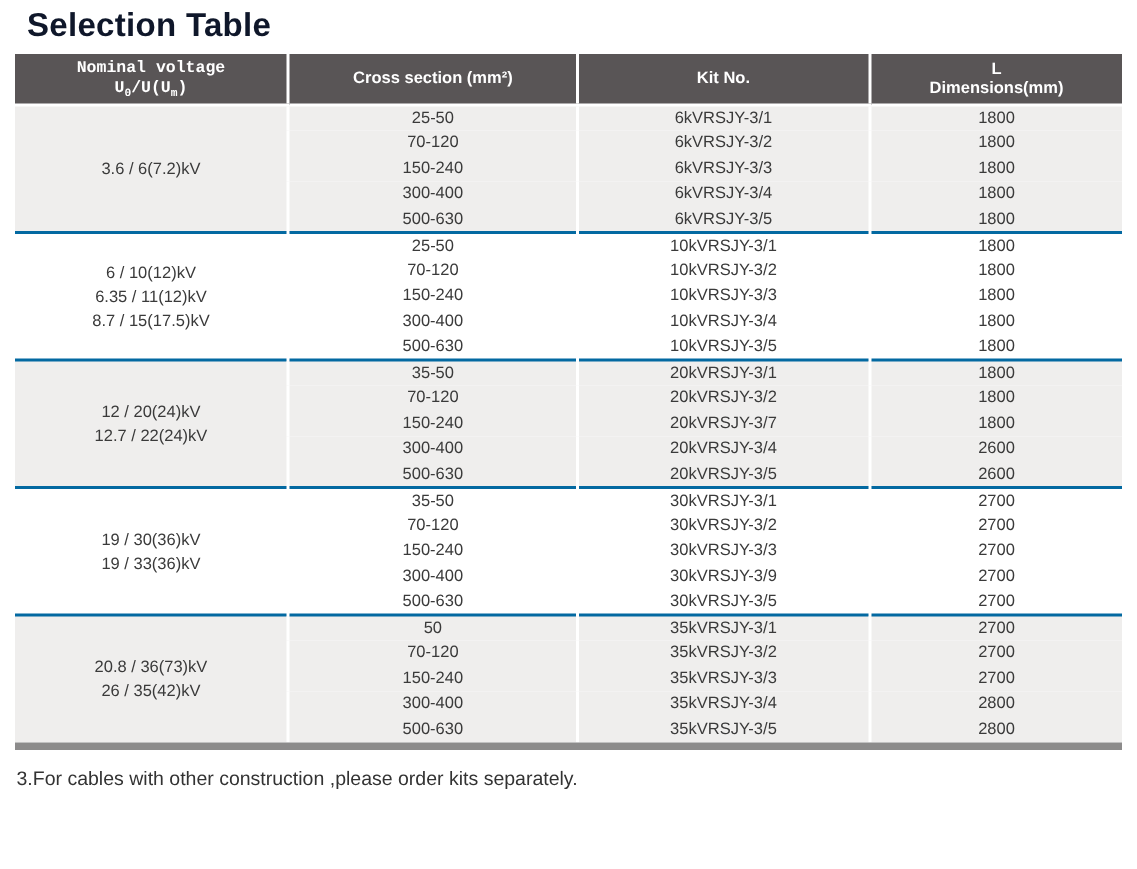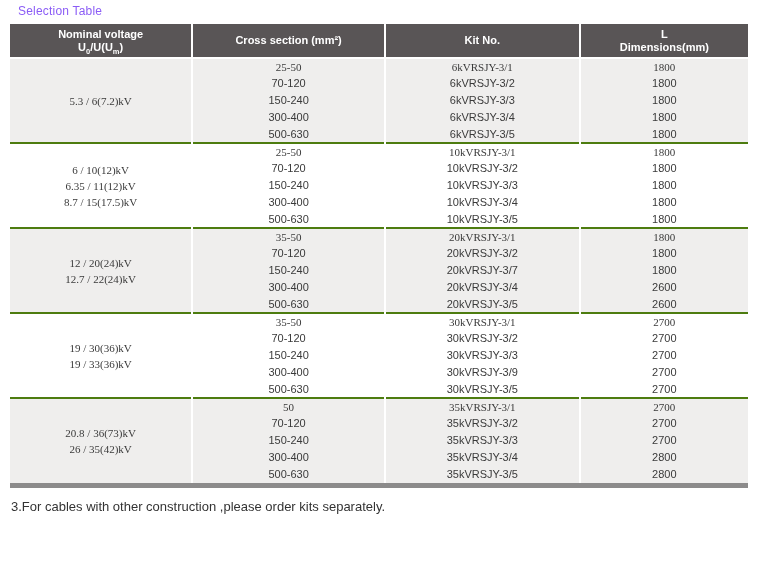--- a/index.html
+++ b/index.html
@@ -5,23 +5,23 @@
   * { box-sizing: border-box; margin: 0; padding: 0; }
   html, body {
     width: 758px; height: 579px;
     background: #ffffff;
     font-family: "Liberation Sans", sans-serif;
     color: #3a3a3a;
     overflow: hidden;
   }
   .page { padding: 3px 10px 0 10px; width: 758px; }
   .page-title {
-    font-size: 12px;
-    font-weight: 400;
-    color: #8b5cf6;
+    font-size: 22px;
+    font-weight: 700;
+    color: #0f172a;
     letter-spacing: 0.2px;
     margin: 1px 0 6px 8px;
   }
   table.selection-table {
     width: 738px;
     border-collapse: collapse;
     table-layout: fixed;
   }
   col.c1 { width: 24.7%; }
   col.c2 { width: 26.1%; }
@@ -33,34 +33,34 @@
     font-size: 11px;
     font-weight: 700;
     height: 34px;
     text-align: center;
     vertical-align: middle;
     line-height: 13px;
     border-left: 2px solid #ffffff;
     border-bottom: 2px solid #ffffff;
     padding: 0;
   }
-  thead th:first-child { border-left: none; }
+  thead th:first-child { border-left: none; font-family: Liberation Mono, monospace; }
   tbody td {
     font-size: 11px;
     text-align: center;
     vertical-align: middle;
     padding: 0;
     height: 17px;
     line-height: 13px;
     border-left: 2px solid #ffffff;
     color: #3a3a3a;
   }
   tbody tr.shade td { background: #efeeed; }
   tbody tr.plain td { background: #ffffff; }
-  tbody tr.group-start td { border-top: 2px solid #4d7c0f; font-family: Liberation Serif, serif; }
+  tbody tr.group-start td { border-top: 2px solid #0369a1; }
   td.voltage-cell { border-left: none !important; }
   td.voltage-cell .voltage-line { line-height: 16px; }
   .sub {
     font-size: 7.5px;
     vertical-align: sub;
     line-height: 0;
   }
   .bottom-bar {
     width: 738px;
     height: 5px;
@@ -97,21 +97,21 @@
         <th>Kit No.</th>
         <th>
           <div>L</div>
           <div>Dimensions(mm)</div>
         </th>
       </tr>
     </thead>
     <tbody>
         <tr class="shade group-start">
           <td class="voltage-cell" rowspan="5">
-            <div class="voltage-line">5.3 / 6(7.2)kV</div>
+            <div class="voltage-line">3.6 / 6(7.2)kV</div>
           </td>
           <td>25-50</td>
           <td>6kVRSJY-3/1</td>
           <td>1800</td>
         </tr>
         <tr class="shade">
           <td>70-120</td>
           <td>6kVRSJY-3/2</td>
           <td>1800</td>
         </tr>

